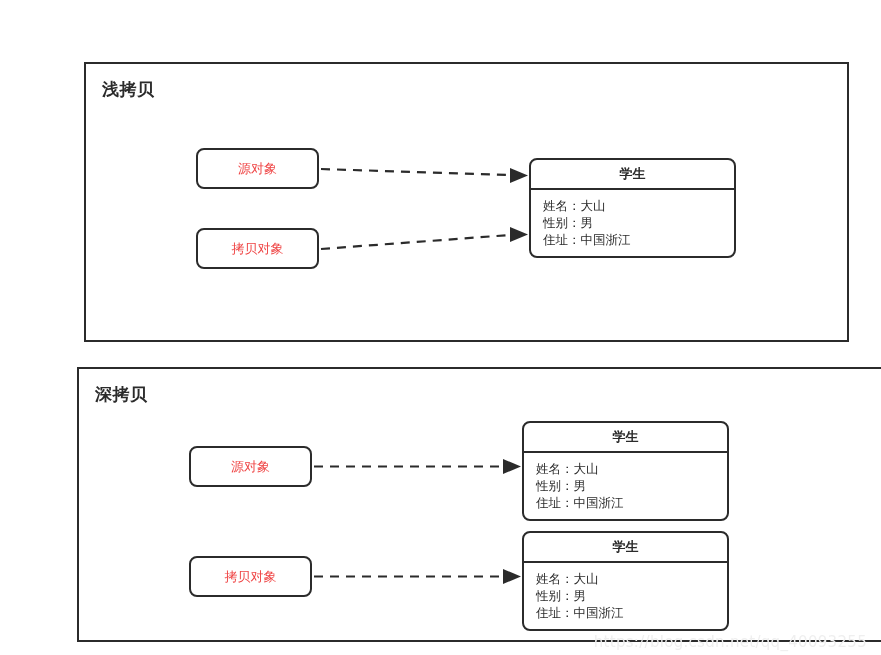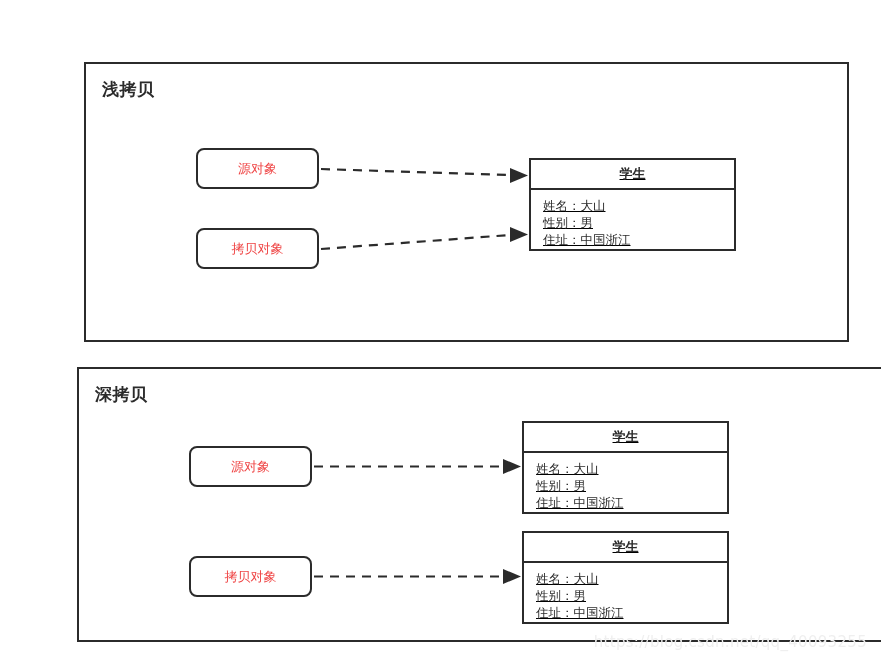--- a/index.html
+++ b/index.html
@@ -39,38 +39,37 @@
     justify-content: center;
     font-size: 13px;
     color: #ef4444;
     width: 123px;
     height: 41px;
   }
 
   .student-card {
     position: absolute;
     border: 2px solid #2b2b2b;
-    border-radius: 0;
+    border-radius: 8px;
     background: #ffffff;
     width: 207px;
     overflow: hidden;
-    text-decoration: underline;
   }
   .card-header {
     height: 30px;
     border-bottom: 2px solid #2b2b2b;
     display: flex;
     align-items: center;
     justify-content: center;
     font-size: 13px;
     font-weight: bold;
     color: #2b2b2b;
   }
   .card-body {
-    padding: 7px 0 1px 12px;
+    padding: 7px 0 8px 12px;
   }
   .card-attr {
     font-size: 12.5px;
     line-height: 17px;
     color: #2b2b2b;
     white-space: nowrap;
   }
 
   .arrow-svg { position: absolute; overflow: visible; }
   .arrow-line {

